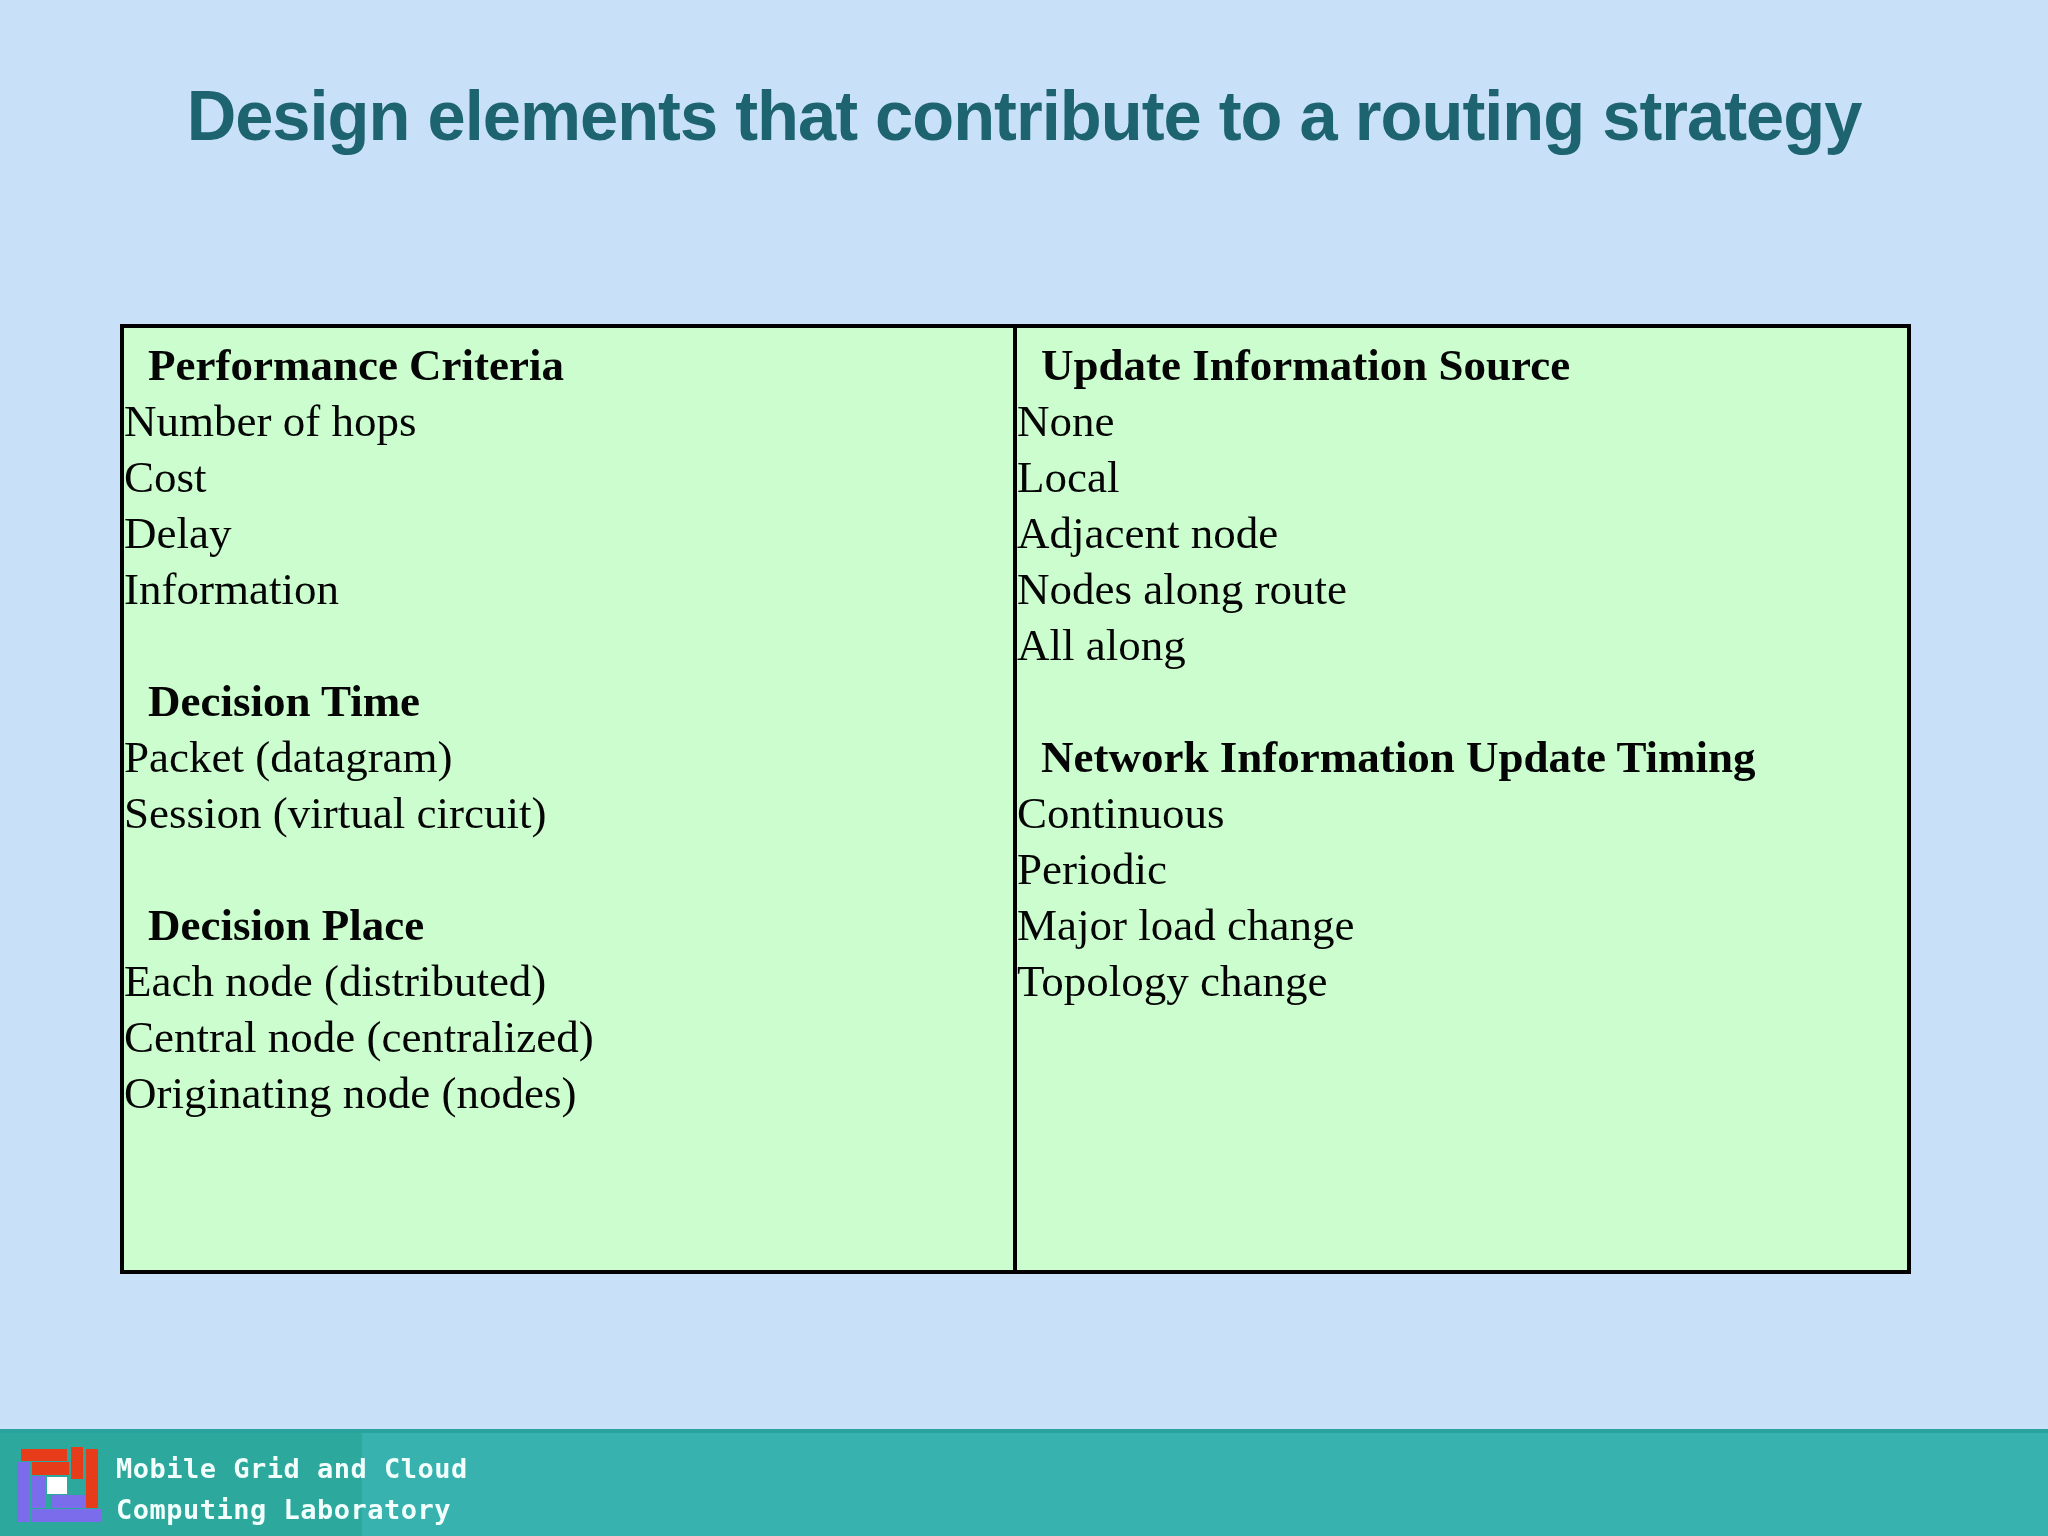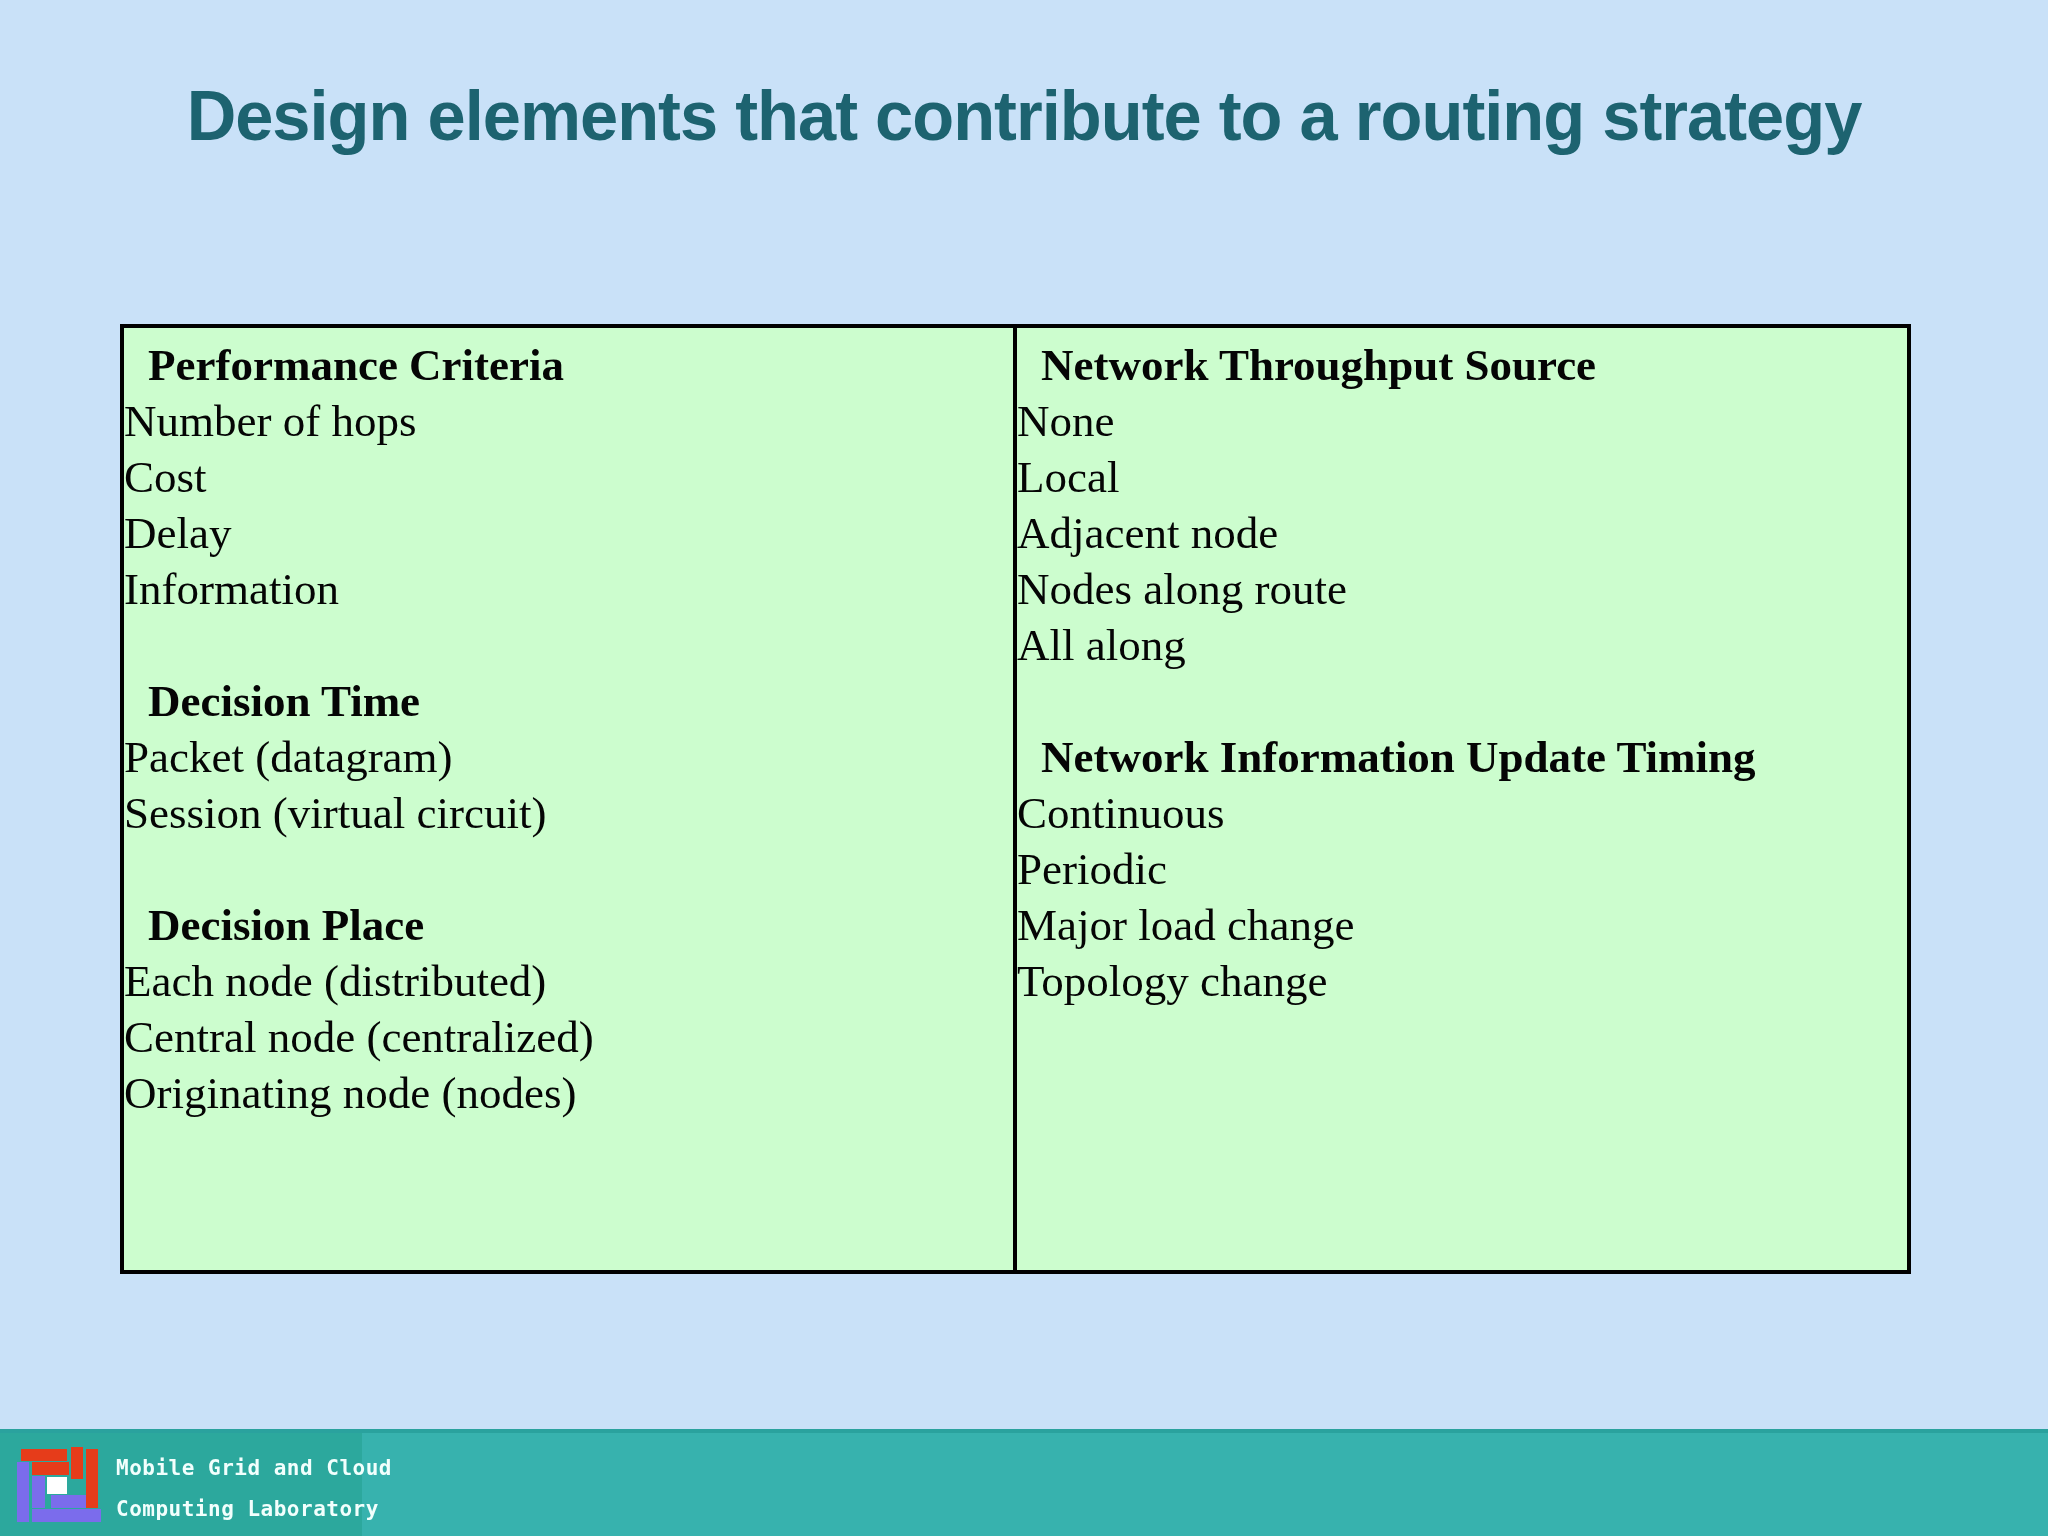--- a/index.html
+++ b/index.html
@@ -71,21 +71,21 @@
     position:absolute;
     left:14px;top:11px;
     width:100px;height:84px;
   }
   .lab-logo .rect{position:absolute;}
   .lab-name{
     position:absolute;
     left:116px;top:15px;
     font-family:"DejaVu Sans Mono","Liberation Mono",monospace;
     font-weight:bold;
-    font-size:21px;
+    font-size:27px;
     letter-spacing:0.5px;
     color:var(--footer-text,#f2fffd);
   }
   .lab-name .line{height:41px;line-height:41px;white-space:nowrap;}
 </style>
 </head>
 <body>
 
 <div class="slide">
 
@@ -102,21 +102,21 @@
         <div class="row header">Decision Time</div>
         <div class="row item">Packet (datagram)</div>
         <div class="row item">Session (virtual circuit)</div>
         <div class="row blank"></div>
         <div class="row header">Decision Place</div>
         <div class="row item">Each node (distributed)</div>
         <div class="row item">Central node (centralized)</div>
         <div class="row item">Originating node (nodes)</div>
       </div>
     <div class="table-col right">
-        <div class="row header">Network Throughput Source</div>
+        <div class="row header">Update Information Source</div>
         <div class="row item">None</div>
         <div class="row item">Local</div>
         <div class="row item">Adjacent node</div>
         <div class="row item">Nodes along route</div>
         <div class="row item">All along</div>
         <div class="row blank"></div>
         <div class="row header">Network Information Update Timing</div>
         <div class="row item">Continuous</div>
         <div class="row item">Periodic</div>
         <div class="row item">Major load change</div>

